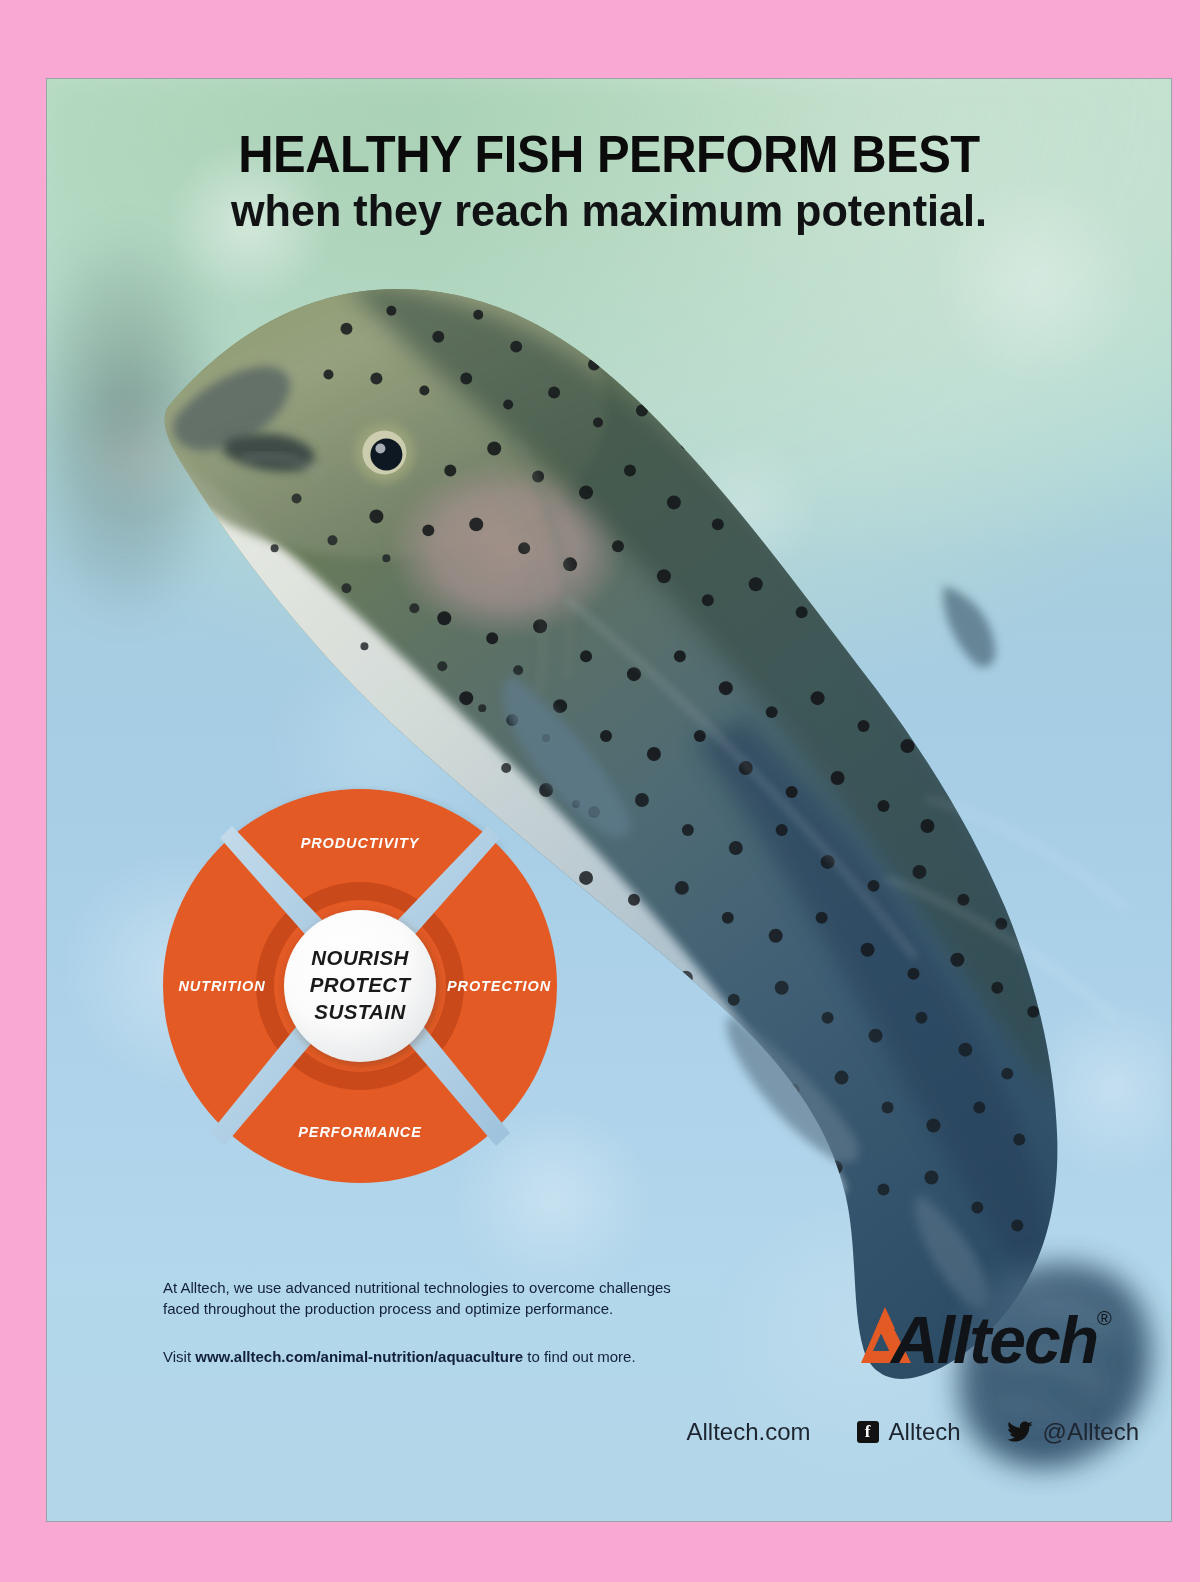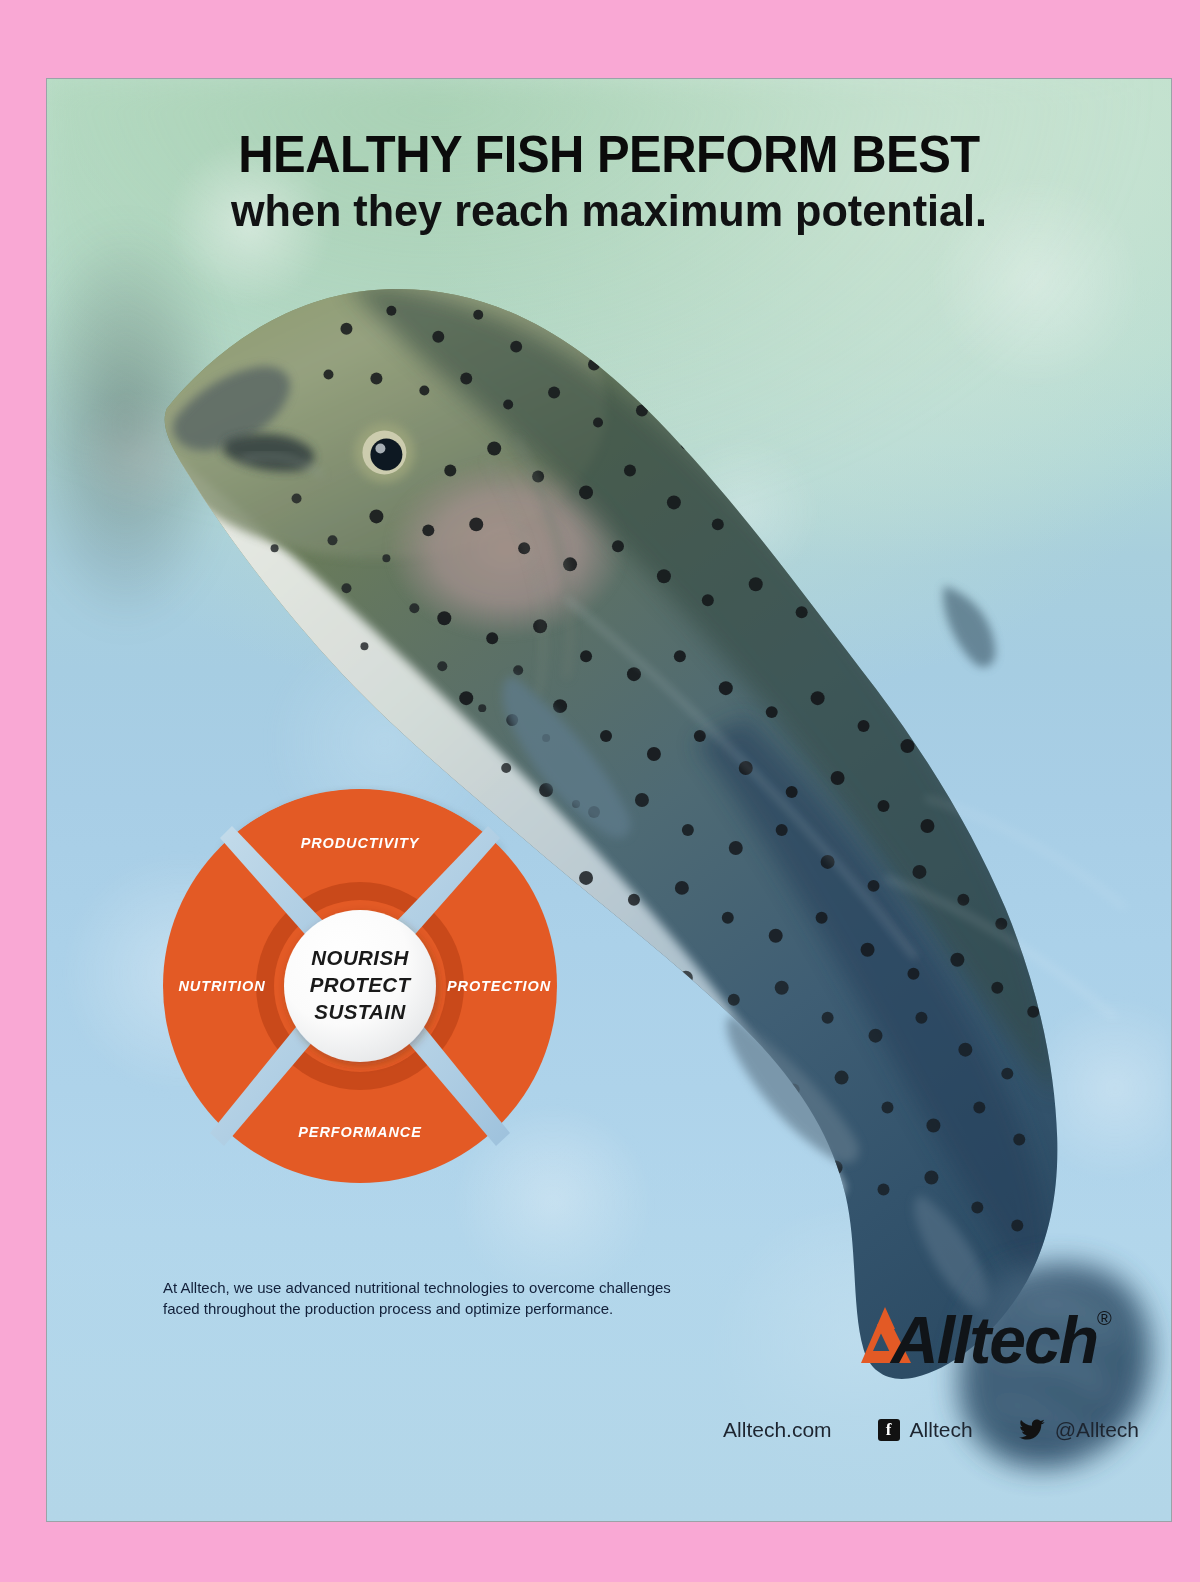--- a/index.html
+++ b/index.html
@@ -139,21 +139,21 @@
     width:312px;height:84px;z-index:8;
   }
   #logo svg{width:100%;height:100%;display:block;}
 
   
   .social{
     position:absolute;right:32px;top:1339px;
     display:flex;align-items:center;gap:46px;
     z-index:8;
     color:#1d2530;
-    font-size:21px;
+    font-size:24px;
   }
   .social .item{display:flex;align-items:center;gap:10px;}
   .fb-icon{
     width:22px;height:22px;background:#121212;
     border-radius:3px;position:relative;display:inline-block;
   }
   .fb-icon::after{
     content:"f";
     position:absolute;left:0;right:0;top:50%;
     transform:translateY(-52%);
@@ -519,20 +519,21 @@
 
         <text class="core-text" x="201" y="180" text-anchor="middle">NOURISH</text>
         <text class="core-text" x="201" y="207" text-anchor="middle">PROTECT</text>
         <text class="core-text" x="201" y="234" text-anchor="middle">SUSTAIN</text>
       </svg>
     </div>
 
     <div class="copy">
       <p>At Alltech, we use advanced nutritional technologies to overcome challenges faced throughout the production process and optimize performance.</p>
       <div class="gap"></div>
+      <p><span>Visit </span><b>www.alltech.com/animal-nutrition/aquaculture</b><span> to find out more.</span></p>
     </div>
 
     <div id="logo">
       <svg viewBox="0 0 312 84">
 
         <g fill="#E35A25">
           <path d="M36,72 L60,16 L70,38 L58,38 L48,60 L72,60 L78,72 Z"></path>
           <path d="M62,24 L86,72 L70,72 L52,34 Z"></path>
         </g>
 

